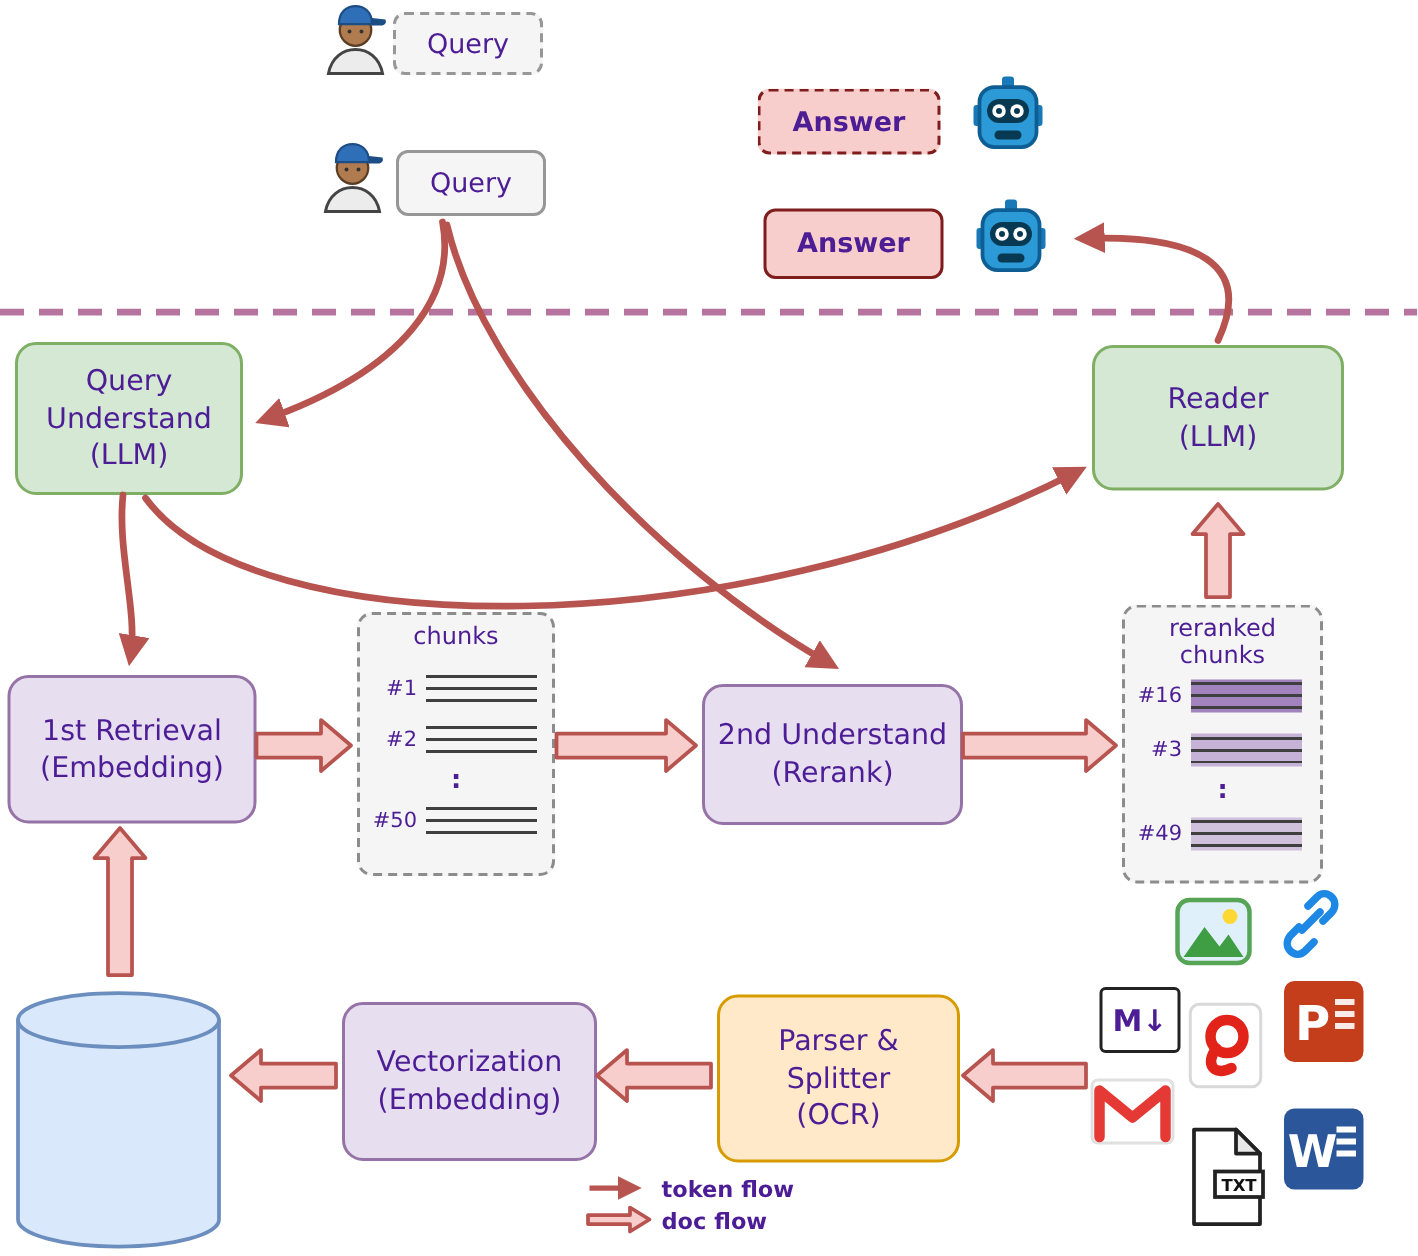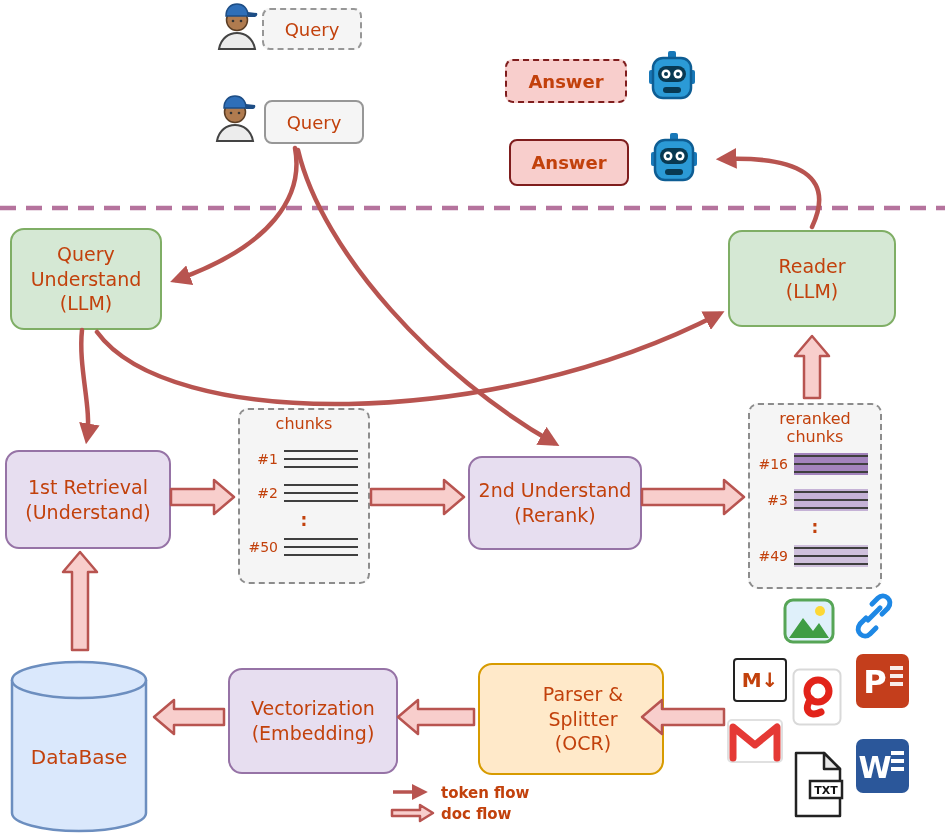--- a/index.html
+++ b/index.html
@@ -1,23 +1,23 @@
 <!DOCTYPE html>
 <html><head>
 <meta charset="utf-8">
 <style>
   html,body{margin:0;padding:0;background:#fff;}
   #canvas{position:relative;width:945px;height:837px;background:#fff;overflow:hidden;
-          font-family:"DejaVu Sans",sans-serif;color:#c2410c;}
+          font-family:"DejaVu Sans",sans-serif;color:#4c1d95;}
   .abs{position:absolute;}
   .node{position:absolute;display:flex;align-items:center;justify-content:center;text-align:center;
         white-space:pre-line;border-radius:14px;border:2.5px solid #888;font-size:19px;line-height:1.3;}
   .green{background:#d5e8d4;border-color:#7fae65;}
   .purple{background:#e7def0;border-color:#9673a6;}
-  .orange{background:#ffe9c9;border-color:#d79b00;padding-left:24px;}
+  .orange{background:#ffe9c9;border-color:#d79b00;}
   .pill{position:absolute;display:flex;align-items:center;justify-content:center;border-radius:8px;font-size:18px;}
   .q{background:#f5f5f5;border:2px solid #979797;}
   .a{background:#f8cecc;border:2px solid #7f1d1d;font-weight:bold;}
   .draft{border-style:dashed;}
   .dashedbox{position:absolute;background:#f5f5f5;border:2.5px dashed #8c8c8c;border-radius:10px;}
   .dbox-title{text-align:center;font-size:16px;margin-top:5px;white-space:pre-line;line-height:1.15;}
   .crow{position:absolute;display:flex;align-items:center;gap:6px;left:6px;}
   .clabel{width:32px;text-align:right;font-size:14px;}
   .lines{width:74px;height:22px;background-image:repeating-linear-gradient(to bottom,
          transparent 0px,transparent 2px,#3f3f3f 2px,#3f3f3f 4px,transparent 4px,transparent 8px);}
@@ -97,21 +97,21 @@
     <span>Query
 Understand
 (LLM)</span>
   </div>
   <div class="node green" style="left:728px;top:230px;width:164px;height:93px;">
     <span>Reader
 (LLM)</span>
   </div>
   <div class="node purple" style="left:5px;top:450px;width:162px;height:95px;">
     <span>1st Retrieval
-(Understand)</span>
+(Embedding)</span>
   </div>
   <div class="node purple" style="left:468px;top:456px;width:170px;height:90px;">
     <span>2nd Understand
 (Rerank)</span>
   </div>
   <div class="node purple" style="left:228px;top:668px;width:166px;height:102px;">
     <span>Vectorization
 (Embedding)</span>
   </div>
   <div class="node orange" style="left:478px;top:663px;width:158px;height:108px;">
@@ -152,21 +152,20 @@
     <div class="crow" style="top:140px;">
       <span class="clabel">#49</span>
       <span class="lines hl3"></span>
     </div>
   </div>
 
   <svg class="abs" style="left:8px;top:658px;" width="142" height="177" viewBox="0 0 142 177">
     <path d="M4 22 L4 155 A67 18 0 0 0 138 155 L138 22" fill="#dae8fc" stroke="#6c8ebf" stroke-width="2.5"></path>
     <ellipse cx="71" cy="22" rx="67" ry="18" fill="#dae8fc" stroke="#6c8ebf" stroke-width="2.5"></ellipse>
   </svg>
-  <div class="dblabel" style="left:8px;top:745px;width:142px;">DataBase</div>
 
   <svg class="abs" style="left:783px;top:598px;" width="52" height="46" viewBox="0 0 52 46">
     <rect x="2" y="2" width="48" height="42" rx="8" fill="#dff0fa" stroke="#56a556" stroke-width="3"></rect>
     <circle cx="37" cy="13" r="5" fill="#fdd835"></circle>
     <path d="M6 40 L20 20 L30 33 L36 25 L46 40 Z" fill="#3f9d44"></path>
   </svg>
   <svg class="abs" style="left:851px;top:591px;" width="46" height="50" viewBox="0 0 46 50">
     <g stroke="#1e88e5" stroke-width="5" fill="none" stroke-linecap="round">
       <path d="M17 29 L29 17"></path>
       <path d="M21 13 L27 7 C33 1 43 9 37 17 L31 23"></path>

